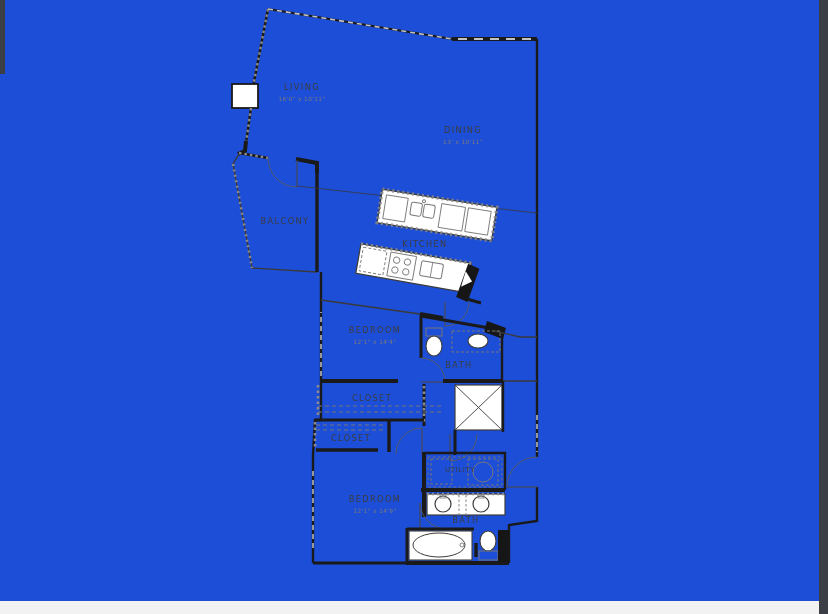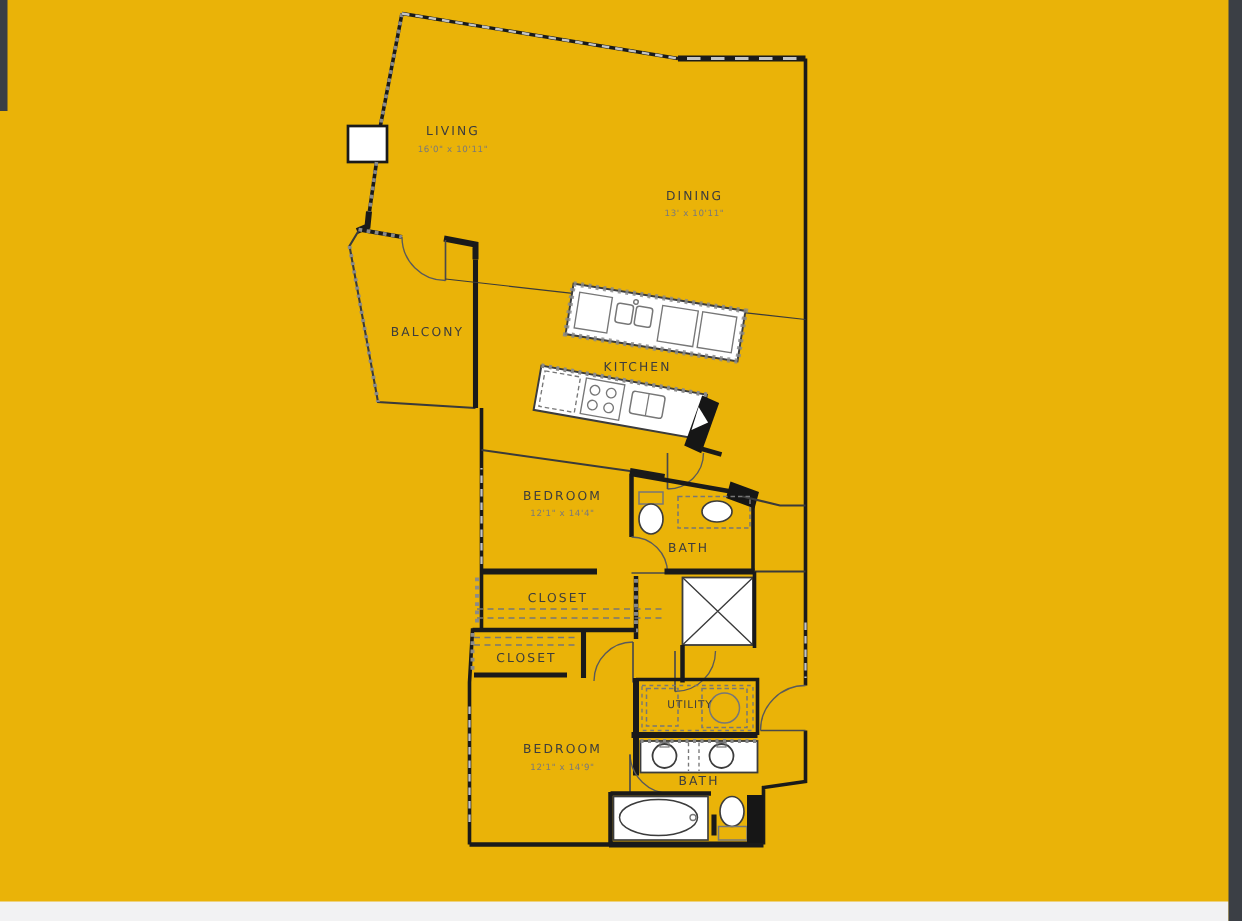--- a/index.html
+++ b/index.html
@@ -1,16 +1,16 @@
 <!DOCTYPE html>
 <html><head>
 <meta charset="utf-8">
 <style>
   html,body{margin:0;padding:0;background:#fff;}
-  .screen{position:relative;width:828px;height:614px;background:#eab308;overflow:hidden;
+  .screen{position:relative;width:828px;height:614px;background:#1d4ed8;overflow:hidden;
           font-family:"DejaVu Sans",sans-serif;text-decoration:underline;}
   .edge-bar{position:absolute;background:#3b3f45;}
   .edge-bar.left{left:0;top:0;width:5px;height:74px;}
   .edge-bar.right{right:0;top:0;width:9px;height:614px;}
   .bottom-strip{position:absolute;left:0;bottom:0;width:819px;height:13px;background:#f2f2f3;}
   svg{position:absolute;left:0;top:0;}
   .wall{stroke:#1a1a1a;fill:none;}
   .wall-thin{stroke:#3a3a3a;fill:none;}
   .hatch{stroke:#8a8a8a;fill:none;}
   .win{stroke:#c4c4c4;fill:none;}

